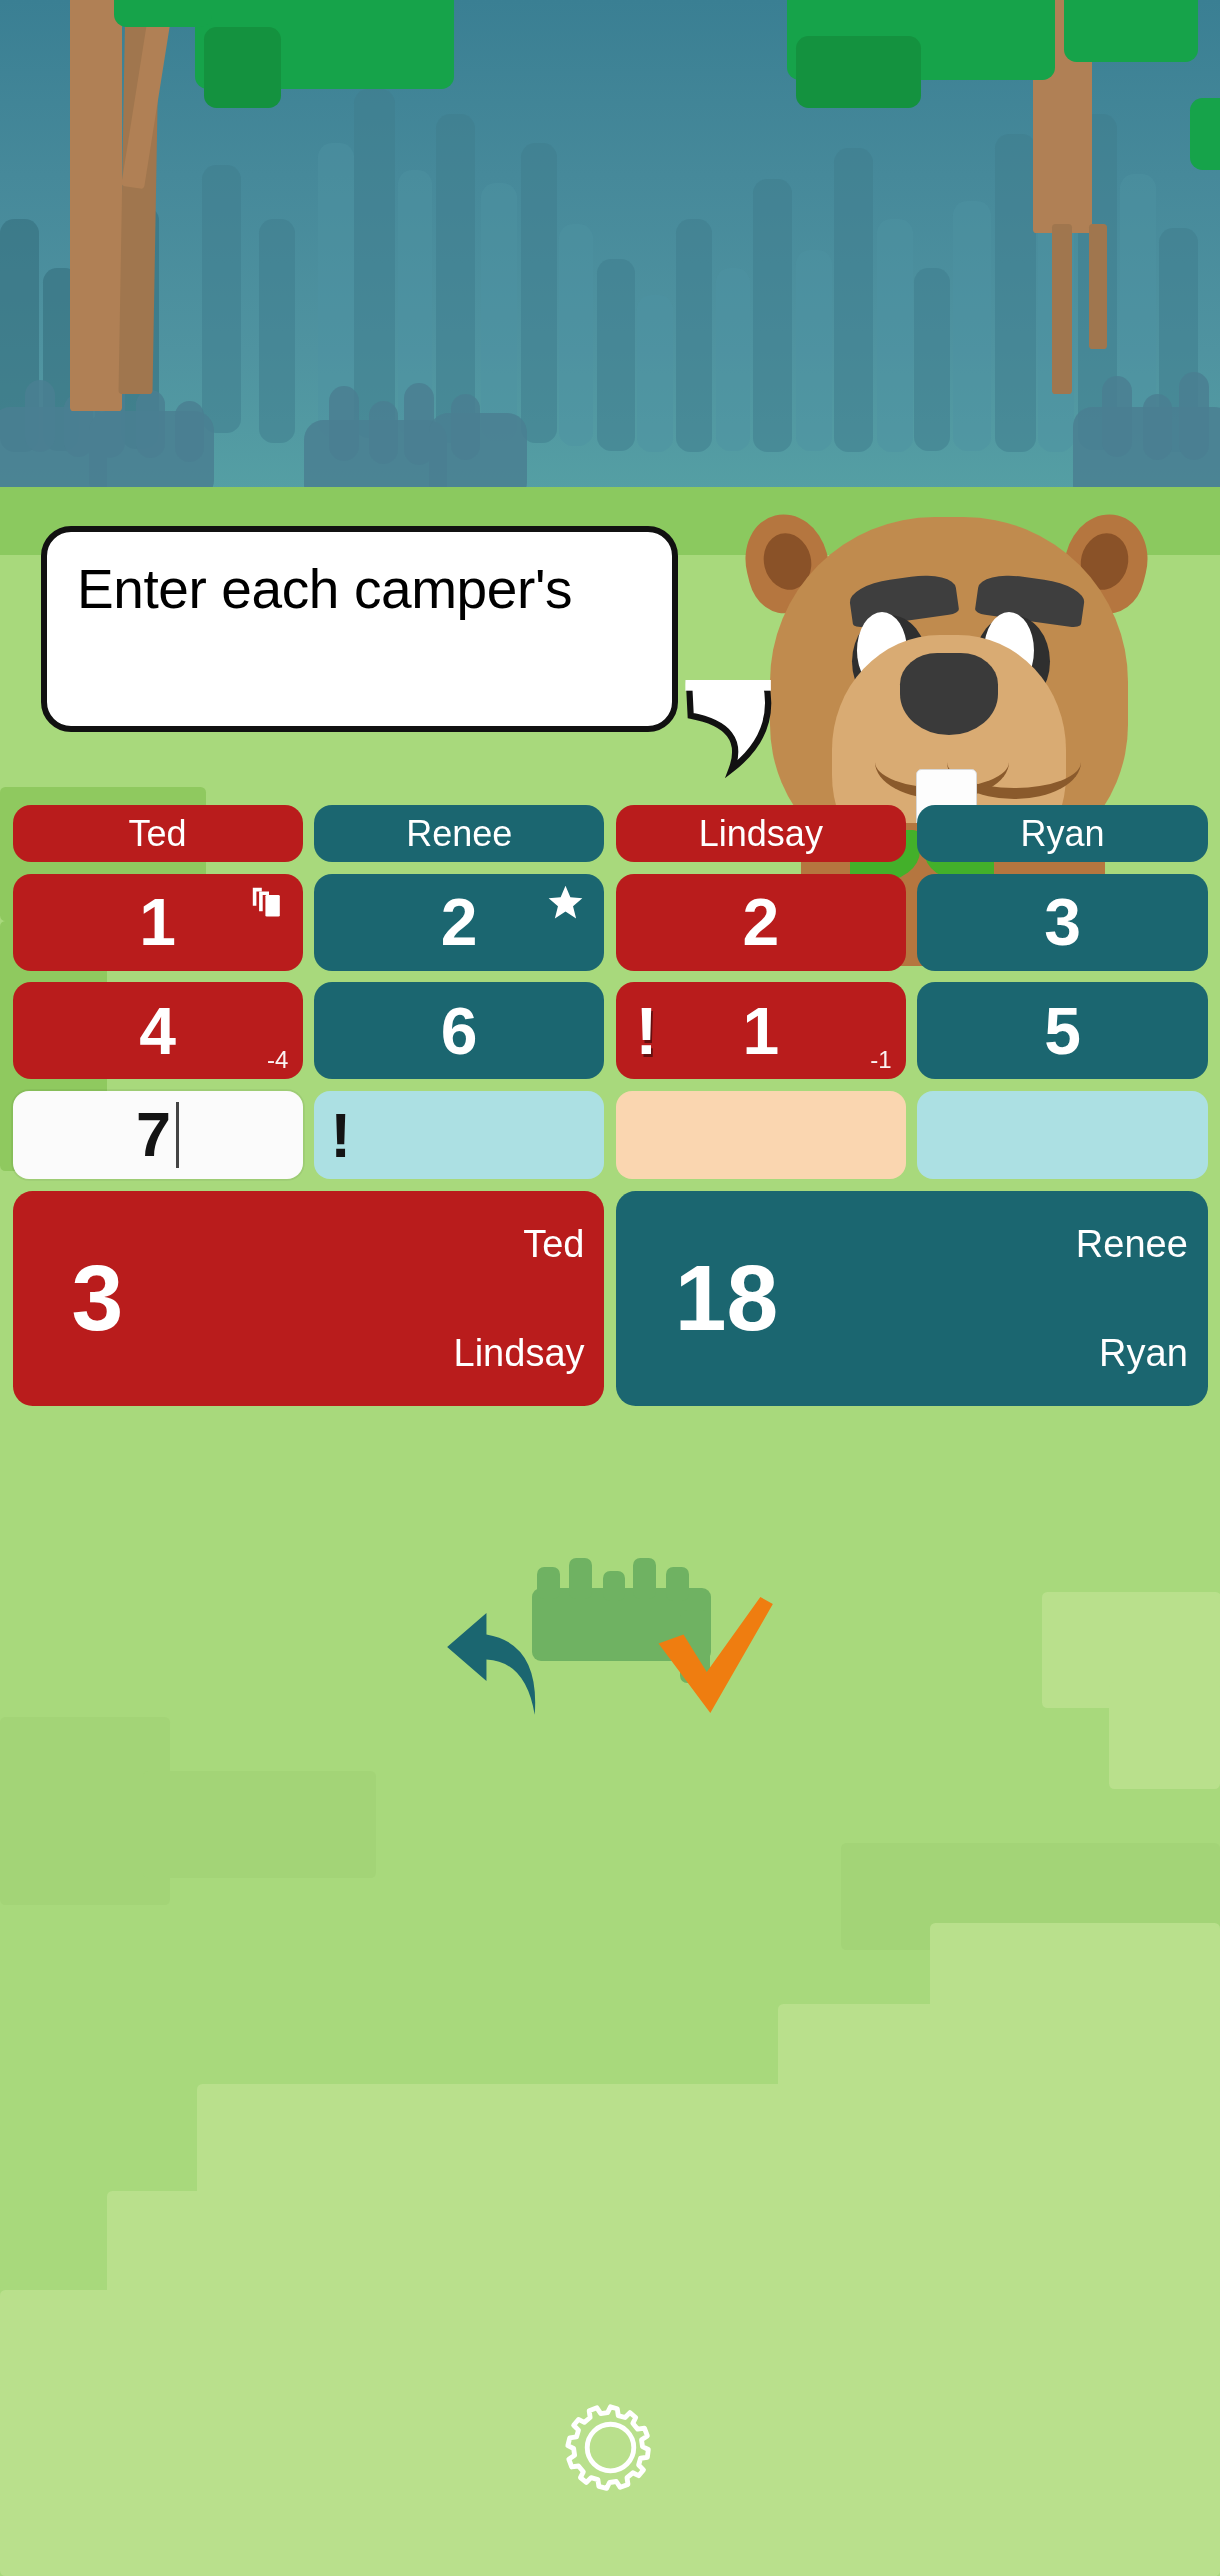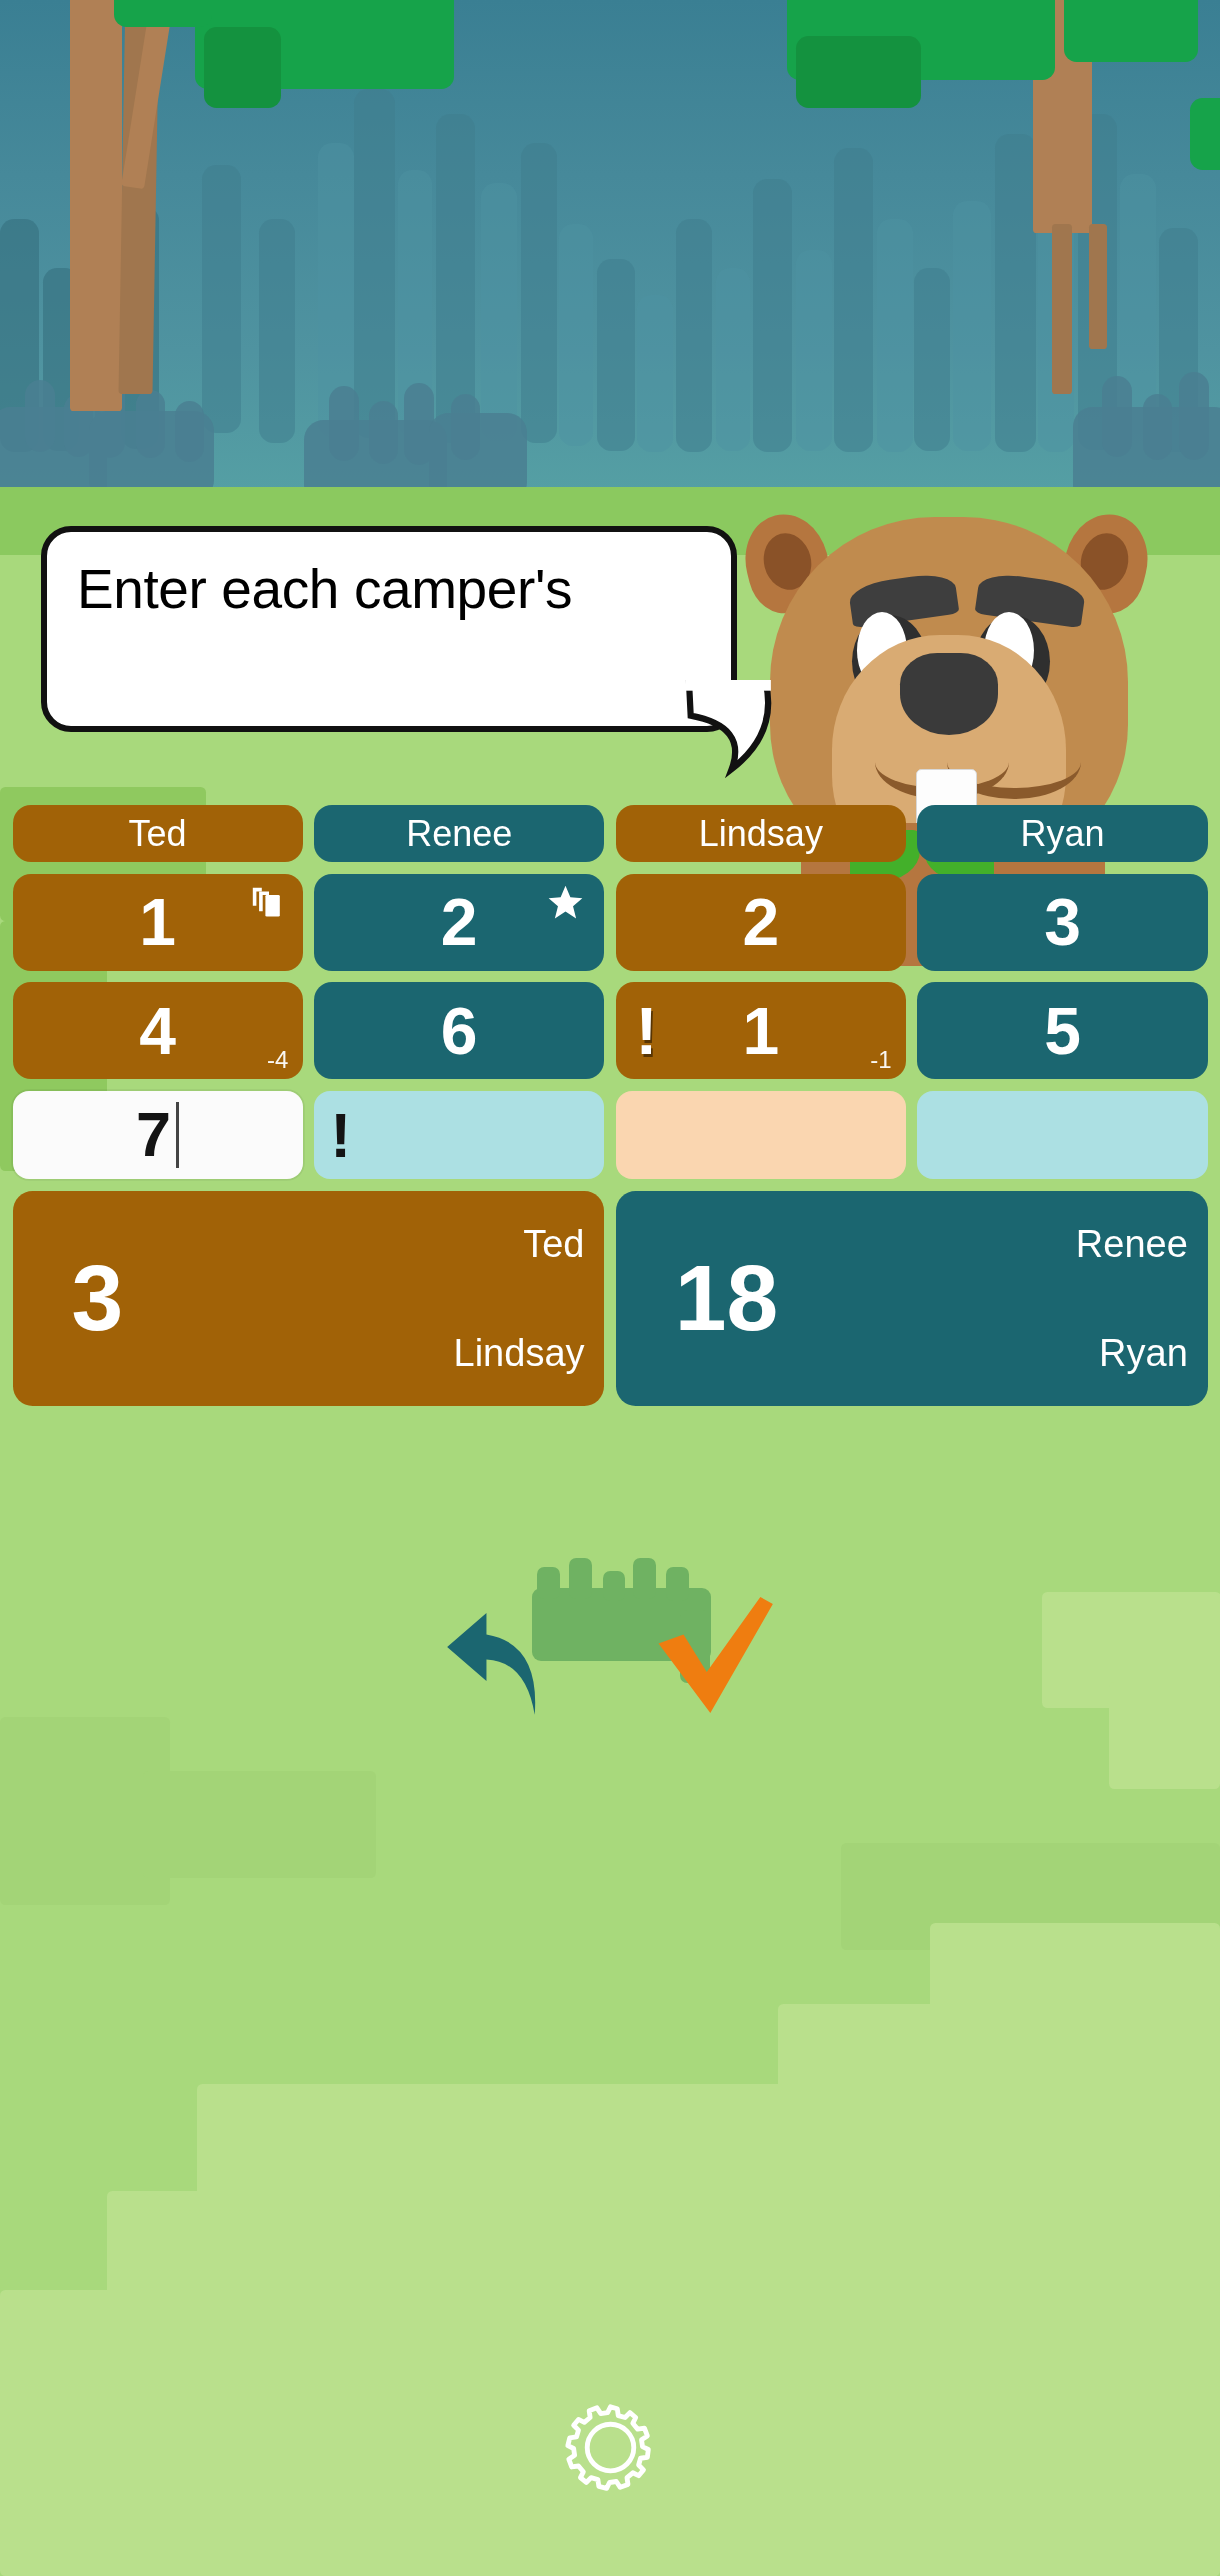--- a/index.html
+++ b/index.html
@@ -51,21 +51,21 @@
   .m-eyewhite{position:absolute;width:75px;height:93px;background:#ffffff;border-radius:50%;}
   .m-eyedark{position:absolute;width:75px;height:93px;background:#2f2f2f;border-radius:50%;}
   .m-nose{position:absolute;width:98px;height:82px;background:#3a3a3a;border-radius:38% 38% 50% 50%;}
   .m-teeth{position:absolute;width:59px;height:68px;background:#fdfdfd;border-radius:5.4px 5.4px 10.7px 10.7px;border:1.8px solid #d8d8d8;}
   .m-smile{position:absolute;width:134px;height:63px;border-bottom:11.6px solid #8a5a2c;border-radius:0 0 50% 50%;}
   .m-body{position:absolute;left:85px;top:322px;width:304px;height:143px;background:#b5763f;border-radius:36px 36px 0 0;}
   .m-leaf{position:absolute;width:70px;height:52px;background:#43b02a;border-radius:60% 10% 60% 10%;}
 
   
   .bubble{
-    position:absolute;left:41px;top:526px;width:696px;height:206px;
+    position:absolute;left:41px;top:526px;width:637px;height:206px;
     background:#ffffff;border:6.3px solid #111;border-radius:30px;
     box-sizing:border-box;padding:23px 30px;
   }
   .bubble-text{
     font-size:55px;line-height:1.26;color:#000;
     letter-spacing:-0.4px;font-family:"Liberation Sans", sans-serif;
   }
   .bubble-tail{
     position:absolute;left:680px;top:680px;width:98px;height:98px;
   }
@@ -82,21 +82,21 @@
   .hdr{height:57px;}
   .hdr .nm{
     color:#fff;font-size:36px;font-weight:400;
     font-family:"Liberation Sans", sans-serif;line-height:1;
   }
   .sc{height:97px;}
   .sc .val{
     color:#fff;font-size:66px;font-weight:700;line-height:1;
     font-family:"Liberation Sans", sans-serif;
   }
-  .orange{background:#a16207;}
+  .orange{background:#b91c1c;}
   .teal{background:#1b6670;}
 
   .badge-copy{position:absolute;right:16px;top:12.5px;width:36px;height:36px;}
   .badge-star{position:absolute;right:19.7px;top:10.7px;width:39px;height:39px;}
   .delta{
     position:absolute;right:14.3px;bottom:5.4px;color:#ffffff;
     font-size:24px;font-family:"Liberation Sans", sans-serif;opacity:.95;
   }
   .bang{
     position:absolute;left:19.7px;top:50%;transform:translateY(-50%);

